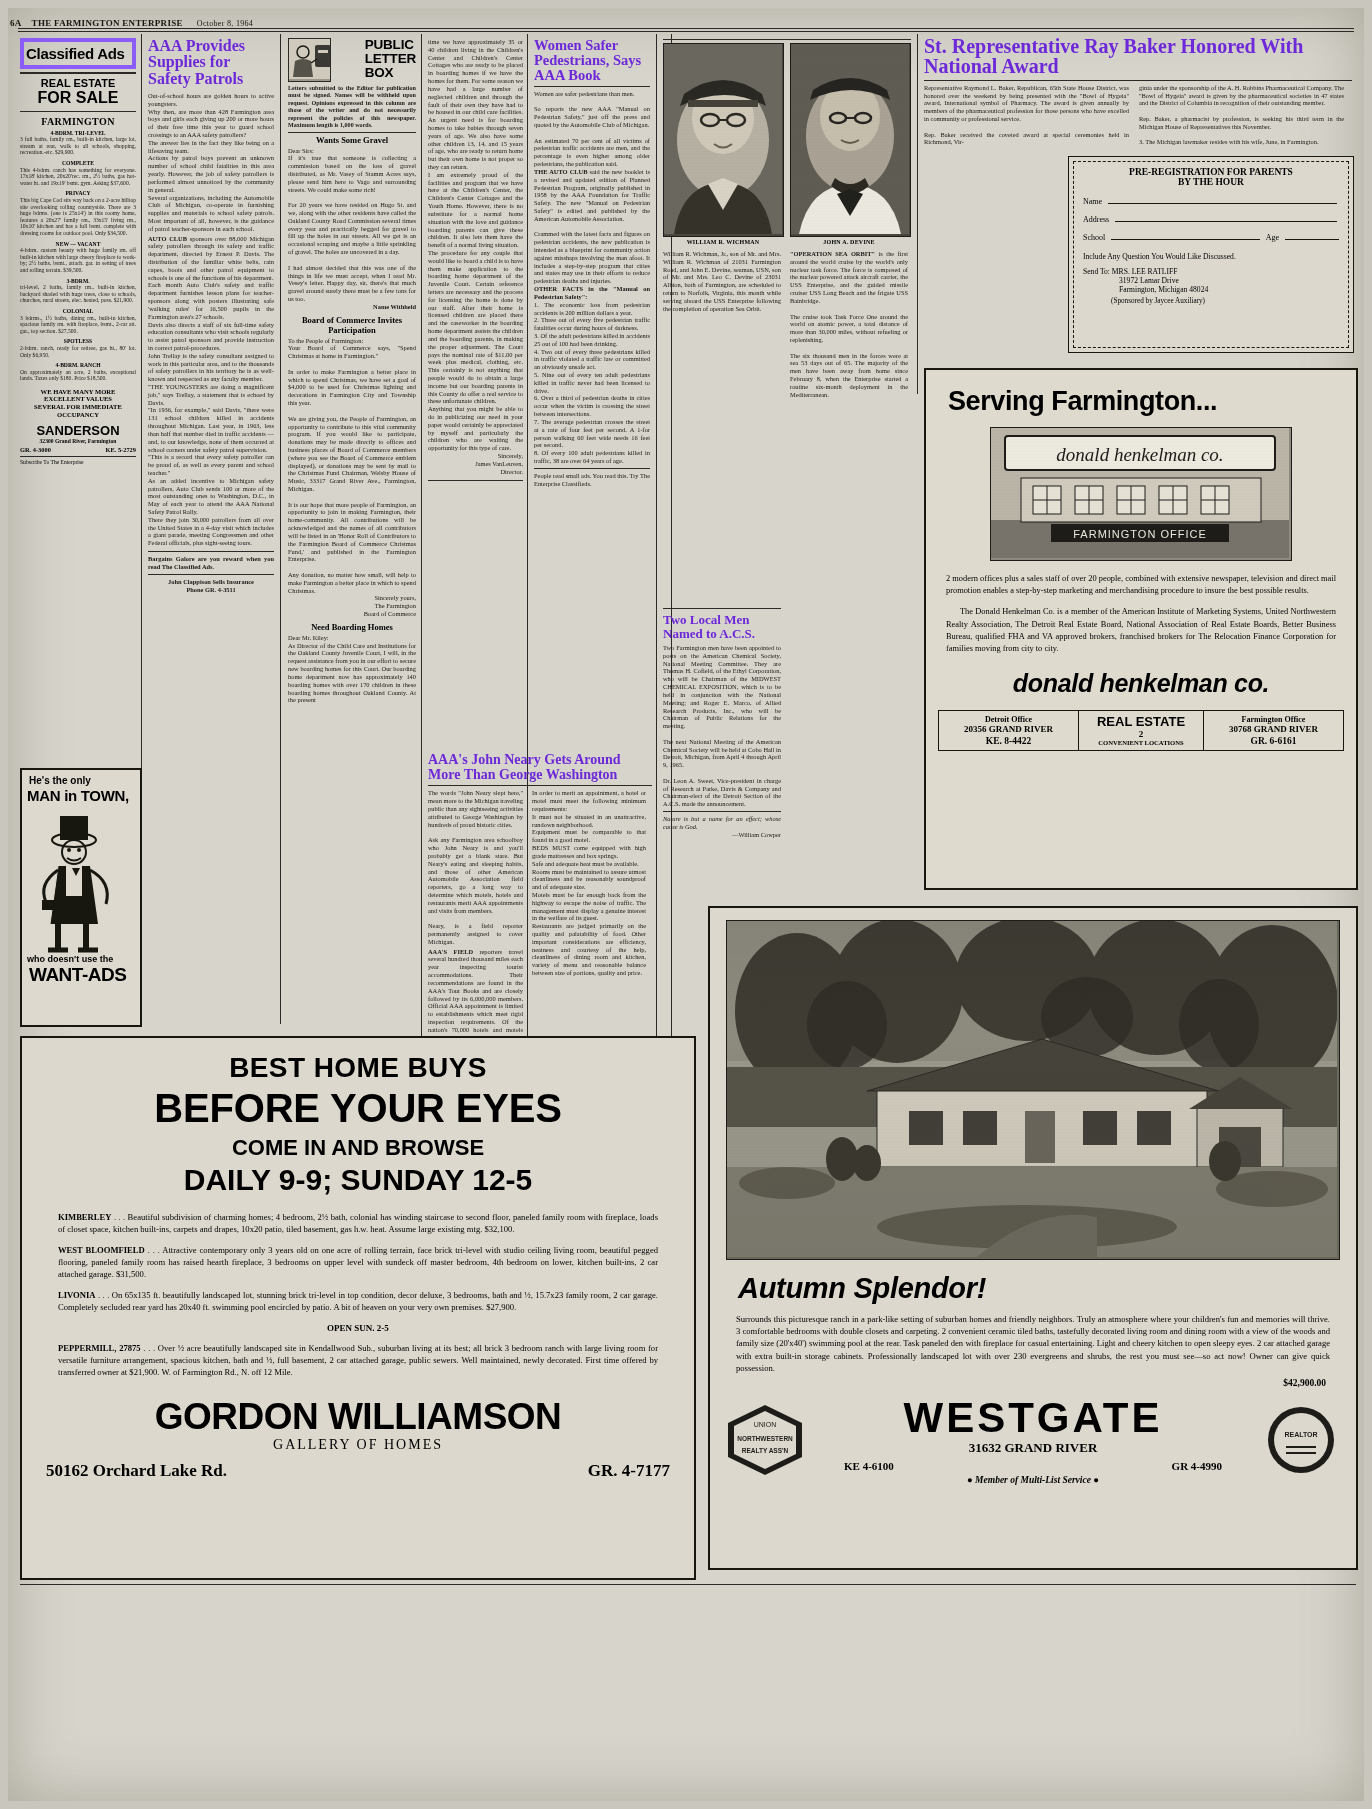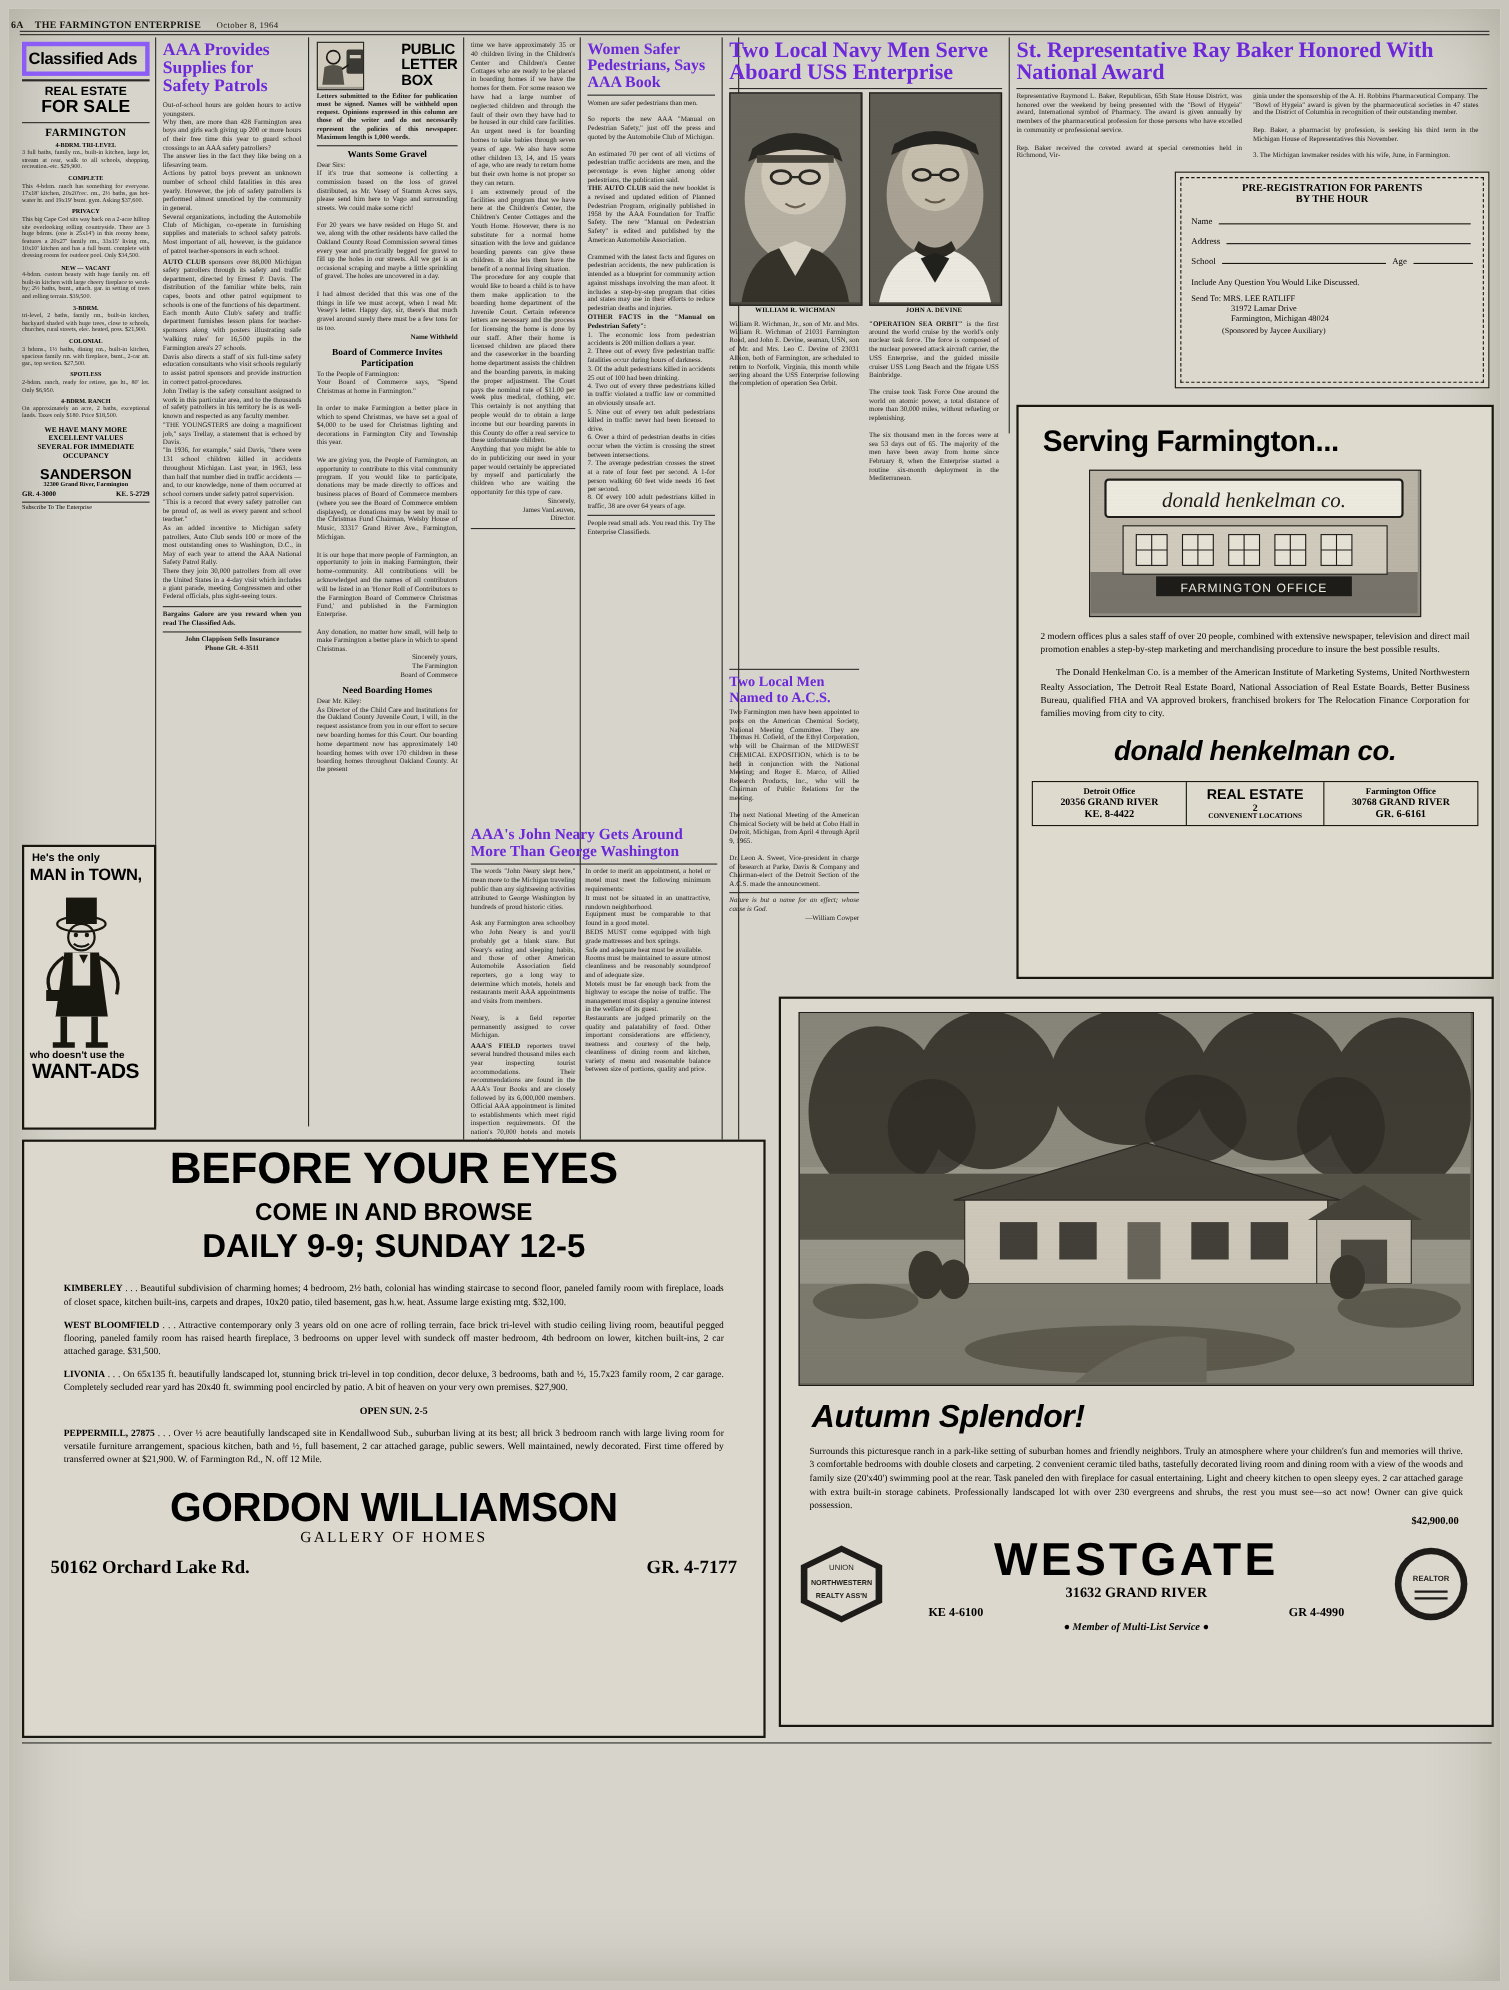--- a/index.html
+++ b/index.html
@@ -292,21 +292,20 @@
       <div class="body-txt" style="margin-top:5px;white-space:pre-line;">Fast, efficient road service is one of the first thoughts that come to mind when the average motorist thinks of Automobile Club of Michigan.
 
 Evidence of just how often members of Auto Club's new Farmington division rely on AAA road service is the fact that the six official AAA service stations in the Farmington-Livonia area, answered a combined total of 5,118 distress calls so far this year, at a cost of $13,997.55.
 
 Major complaints were from members who couldn't start their cars. About 35 per cent of the total calls stemmed from rundown batteries, faulty ignition systems or similar defects.
 
 The next most frequent request for service, involving nearly one-fourth of the service calls, came from members with tire trouble. Nearly as many had trouble getting out of snow banks or mud, or who needed towing to a garage for repairs. MEMBERS in trouble call AAA whether they're motoring here in the Farmington area, in Los Angeles, New York or Paris, France.</div>
     </div>
 
     <div class="col" style="left:655px;top:28px;width:248px;">
-      <div class="hd" style="font-size:20px;line-height:1.02;">Two Local Navy Men Serve Aboard USS Enterprise</div>
       <div class="rule hrule" style="position:relative;top:3px;width:248px;"></div>
       <div style="display:flex;gap:6px;margin-top:6px;">
         <div class="photo dark" style="width:120px;height:192px;border:1px solid #1d1c19;">
           <svg width="118" height="190" viewBox="0 0 118 190" style="display:block;">
             <rect width="118" height="190" fill="#6a675e"></rect>
             <ellipse cx="59" cy="96" rx="46" ry="58" fill="#b6b0a2"></ellipse>
             <ellipse cx="59" cy="74" rx="31" ry="36" fill="#cfc8b8"></ellipse>
             <path d="M20 50 q39 -28 78 0 l4 12 q-41 -22 -86 0 z" fill="#2a2823"></path>
             <rect x="24" y="56" width="70" height="7" fill="#45423a"></rect>
             <ellipse cx="46" cy="76" rx="9" ry="6" fill="none" stroke="#2a2823" stroke-width="2.5"></ellipse>
@@ -538,20 +537,21 @@
             <circle cx="39" cy="37" r="33" fill="#1d1c19"></circle>
             <circle cx="39" cy="37" r="27" fill="#dcd8cd"></circle>
             <text x="39" y="34" font-family="Liberation Sans, sans-serif" font-size="7" font-weight="bold" text-anchor="middle" fill="#1d1c19">REALTOR</text>
             <path d="M24 44 h30 M24 50 h30" stroke="#1d1c19" stroke-width="2"></path>
           </svg>
         </div>
       </div>
     </div>
 
     <div class="box" style="left:12px;top:1028px;width:672px;height:540px;border:2px solid #17160f;background:#dcd8cd;">
+      <div class="big center" style="font-size:28px;margin-top:14px;letter-spacing:.4px;">BEST HOME BUYS</div>
       <div class="big center" style="font-size:40px;margin-top:2px;letter-spacing:-.2px;">BEFORE YOUR EYES</div>
       <div class="big center" style="font-size:22px;margin-top:4px;">COME IN AND BROWSE</div>
       <div class="big center" style="font-size:30px;margin-top:2px;">DAILY 9-9; SUNDAY 12-5</div>
 
       <div style="padding:14px 36px 0;">
         <div style="font-size:8.6px;line-height:1.4;text-align:justify;">
           <b>KIMBERLEY</b>
           <span>. . . Beautiful subdivision of charming homes; 4 bedroom, 2½ bath, colonial has winding staircase to second floor, paneled family room with fireplace, loads of closet space, kitchen built-ins, carpets and drapes, 10x20 patio, tiled basement, gas h.w. heat. Assume large existing mtg. $32,100.</span>
         </div>
         <div style="font-size:8.6px;line-height:1.4;text-align:justify;margin-top:9px;">

